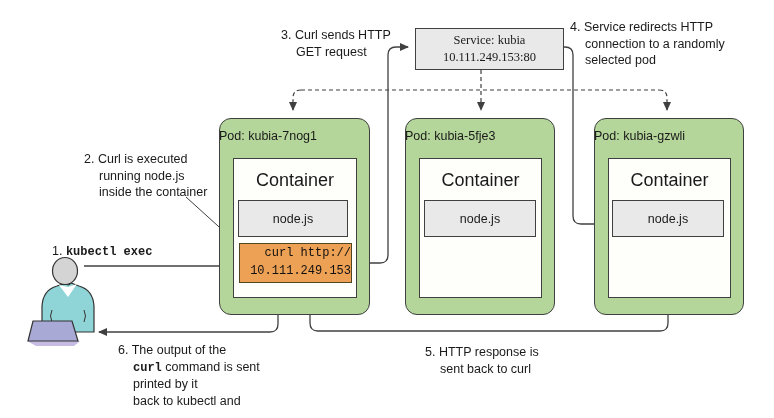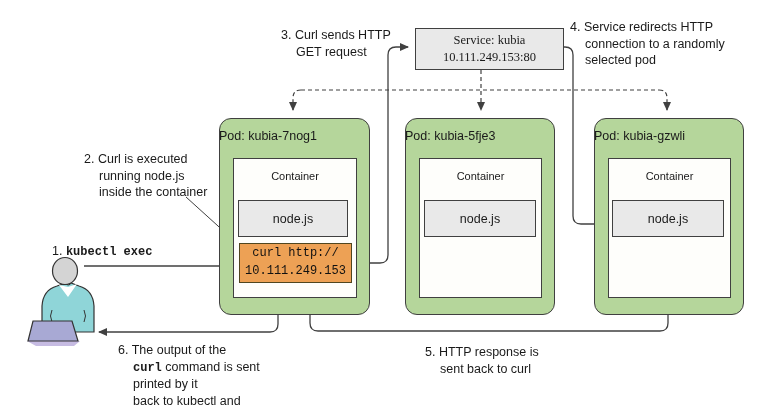--- a/index.html
+++ b/index.html
@@ -6,28 +6,28 @@
   .stage {
     position: relative; width: 774px; height: 418px; background: #ffffff;
     font-family: "Liberation Sans", sans-serif; color: #1a1a1a; overflow: hidden;
   }
   .abs { position: absolute; box-sizing: border-box; }
   svg.layer { position:absolute; left:0; top:0; width:774px; height:418px; }
 
   .pod { background:#b5d69b; border:1.4px solid #404040; border-radius:12px; }
   .pod-title { text-align:left; font-size:12.5px; }
   .containerbox { background:#fefefb; border:1.2px solid #404040; }
-  .container-label { text-align:center; font-size:11px; }
+  .container-label { text-align:center; font-size:18px; }
   .graybox { background:#e9e9e9; border:1.2px solid #404040;
              display:flex; align-items:center; justify-content:center; font-size:12.5px; }
   .servicebox { background:#e9e9e9; border:1.4px solid #404040; text-align:center;
                 font-size:12.5px; line-height:17px; padding-top:3px; }
   .curlbox { background:#eda155; border:1.4px solid #50461f;
              font-family:"Liberation Mono", monospace; font-size:12px; line-height:17.5px;
-             text-align:center; padding-top:1px; color:#111; }
+             text-align:right; padding-top:1px; color:#111; }
   .ann { font-size:12.5px; line-height:16.5px; }
   .ann .ln { padding-left:15px; }
   .ann .ln.first { padding-left:0; }
   .mono { font-family:"Liberation Mono", monospace; font-size:12px;font-weight:bold; }
 </style>
 </head>
 <body>
 
 <div class="stage">
 

